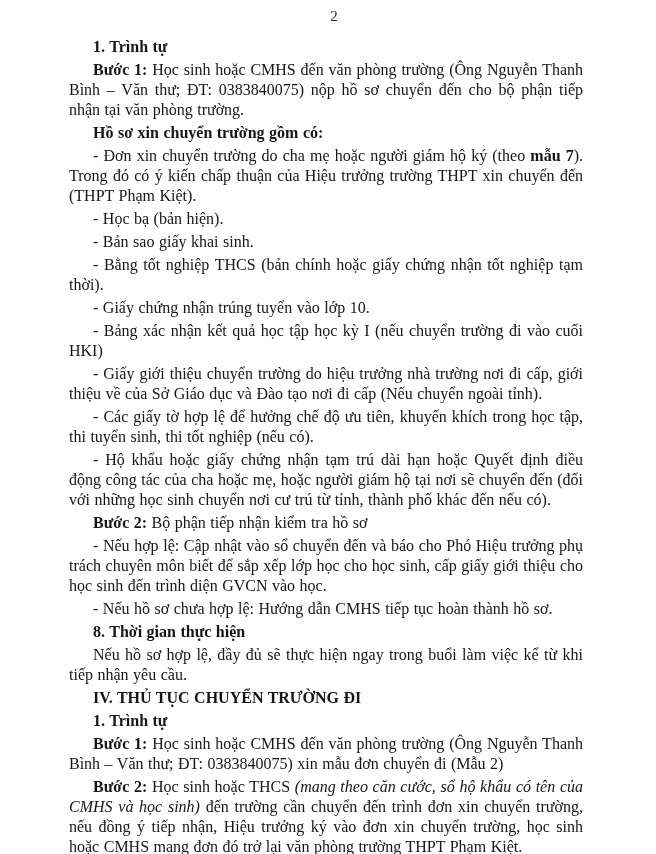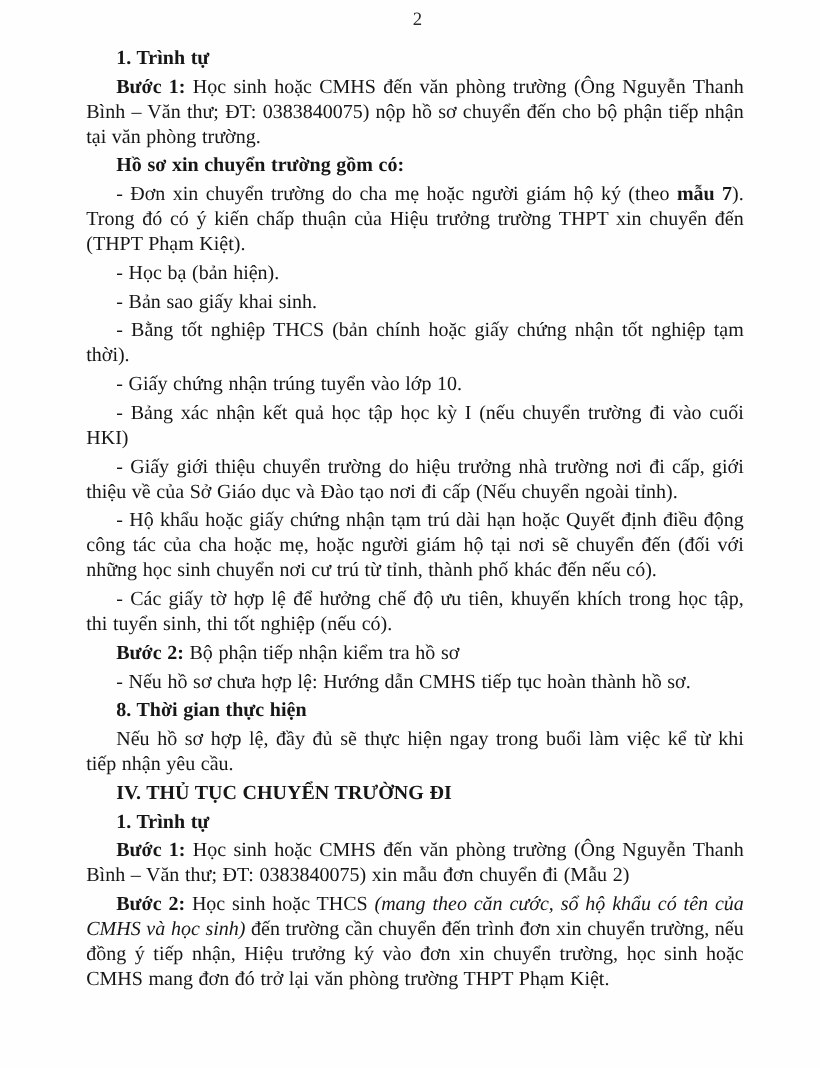--- a/index.html
+++ b/index.html
@@ -25,21 +25,21 @@
     -webkit-font-smoothing: antialiased;
   }
   .page-number {
     text-align: center;
     font-size: 15px;
     line-height: 16px;
     margin: 0 0 13px 0;
     color: #2a2a2a;
   }
   .content p {
-    margin: 0 4px 3px 0;
+    margin: 0 16px 3px 0;
     text-indent: 24px;
     text-align: justify;
     word-spacing: 0.5px;
   }
   .content p.heading {
     font-weight: bold;
     text-align: left;
   }
   .b { font-weight: bold; }
   .i { font-style: italic; }
@@ -53,23 +53,24 @@
       <p class="heading"><span class="b">1. Trình tự</span></p>
       <p class="body"><span class="b">Bước 1:</span><span> Học sinh hoặc CMHS đến văn phòng trường (Ông Nguyễn Thanh Bình – Văn thư;  ĐT: 0383840075) nộp hồ sơ chuyển đến cho bộ phận tiếp nhận tại văn phòng trường.</span></p>
       <p class="heading"><span class="b">Hồ sơ xin chuyển trường gồm có:</span></p>
       <p class="body"><span>- Đơn xin chuyển trường do cha mẹ hoặc người giám hộ ký (theo </span><span class="b">mẫu 7</span><span>). Trong đó có ý kiến chấp thuận của Hiệu trưởng trường THPT xin chuyển đến (THPT Phạm Kiệt).</span></p>
       <p class="body"><span>- Học bạ (bản hiện).</span></p>
       <p class="body"><span>- Bản sao giấy khai sinh.</span></p>
       <p class="body"><span>- Bằng tốt nghiệp THCS (bản chính hoặc giấy chứng nhận tốt nghiệp tạm thời).</span></p>
       <p class="body"><span>- Giấy chứng nhận trúng tuyển vào lớp 10.</span></p>
       <p class="body"><span>- Bảng xác nhận kết quả học tập học kỳ I (nếu chuyển trường đi vào cuối HKI)</span></p>
       <p class="body"><span>- Giấy giới thiệu chuyển trường do hiệu trưởng nhà trường nơi đi cấp, giới thiệu về của Sở Giáo dục và Đào tạo nơi đi cấp (Nếu chuyển ngoài tỉnh).</span></p>
+      <p class="body"><span>- Các giấy tờ hợp lệ để hưởng chế độ ưu tiên, khuyến khích trong học tập, thi tuyển sinh, thi tốt nghiệp (nếu có).</span></p>
       <p class="body"><span>- Hộ khẩu hoặc giấy chứng nhận tạm trú dài hạn hoặc Quyết định điều động công tác của cha hoặc mẹ, hoặc người giám hộ tại nơi sẽ chuyển đến (đối với những học sinh chuyển nơi cư trú từ tỉnh, thành phố khác đến nếu có).</span></p>
-      <p class="body"><span>- Các giấy tờ hợp lệ để hưởng chế độ ưu tiên, khuyến khích trong học tập, thi tuyển sinh, thi tốt nghiệp (nếu có).</span></p>
       <p class="body"><span class="b">Bước 2:</span><span> Bộ phận tiếp nhận kiểm tra hồ sơ</span></p>
+      <p class="body"><span>- Nếu hợp lệ: Cập nhật vào sổ chuyển đến và báo cho Phó Hiệu trưởng phụ trách chuyên môn biết để sắp xếp lớp học cho học sinh, cấp giấy giới thiệu cho học sinh đến trình diện GVCN vào học.</span></p>
       <p class="body"><span>- Nếu hồ sơ chưa hợp lệ: Hướng dẫn CMHS tiếp tục hoàn thành hồ sơ.</span></p>
       <p class="heading"><span class="b">8. Thời gian thực hiện</span></p>
       <p class="body"><span>Nếu hồ sơ hợp lệ, đầy đủ sẽ thực hiện ngay trong buổi làm việc kể từ khi tiếp nhận yêu cầu.</span></p>
       <p class="heading"><span class="b">IV. THỦ TỤC CHUYỂN TRƯỜNG ĐI</span></p>
       <p class="heading"><span class="b">1. Trình tự</span></p>
       <p class="body"><span class="b">Bước 1:</span><span> Học sinh hoặc CMHS đến văn phòng trường (Ông Nguyễn Thanh Bình – Văn thư;  ĐT: 0383840075) xin mẫu đơn chuyển đi (Mẫu 2)</span></p>
       <p class="body"><span class="b">Bước 2:</span><span> Học sinh hoặc THCS </span><span class="i">(mang theo căn cước, sổ hộ khẩu có tên của CMHS và học sinh)</span><span> đến trường cần chuyển đến trình đơn xin chuyển trường, nếu đồng ý tiếp nhận, Hiệu trưởng ký vào đơn xin chuyển trường, học sinh hoặc CMHS mang đơn đó trở lại văn phòng trường THPT Phạm Kiệt.</span></p>
     </div>
 </div>
 

